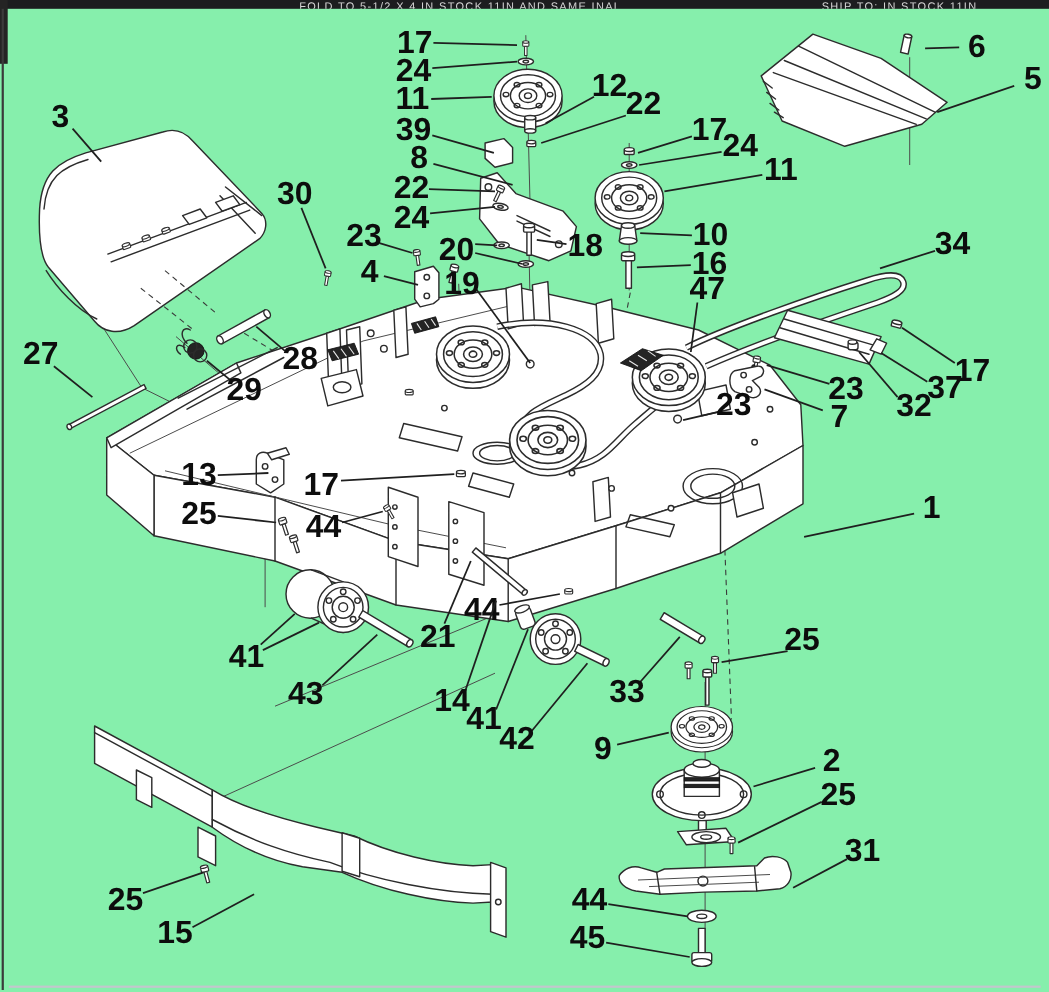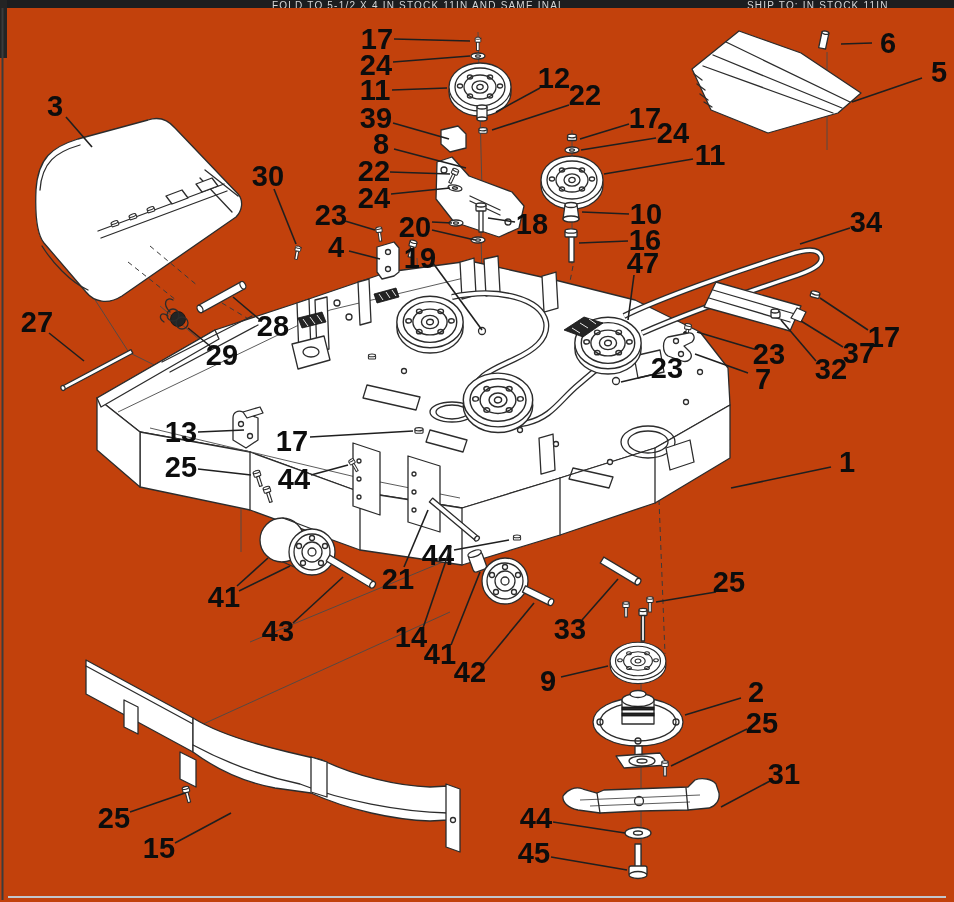--- a/index.html
+++ b/index.html
@@ -1,16 +1,16 @@
 <!DOCTYPE html>
 <html><head>
 <meta charset="utf-8">
 <style>
   html,body{margin:0;padding:0;background:#fff;}
-  #stage{position:relative;width:954px;height:902px;background:#c2410c;overflow:hidden;
+  #stage{position:relative;width:954px;height:902px;background:#86efac;overflow:hidden;
          font-family:"Liberation Sans",sans-serif;}
   svg{display:block}
   .ln{stroke:#2c2c2c;stroke-width:1.3;fill:none;stroke-linejoin:round;stroke-linecap:round}
   .w{fill:#ffffff}
   .nf{fill:none}
   .thin{stroke:#4a4a4a;stroke-width:.9;fill:none}
   .dash{stroke:#3a3a3a;stroke-width:1;fill:none;stroke-dasharray:5 4}
   .dark{fill:#242424;stroke:#111;stroke-width:.8}
   .hatch{stroke:#e8e8e8;stroke-width:1;fill:none}
   .belt-o{stroke:#2c2c2c;stroke-width:6;fill:none}

